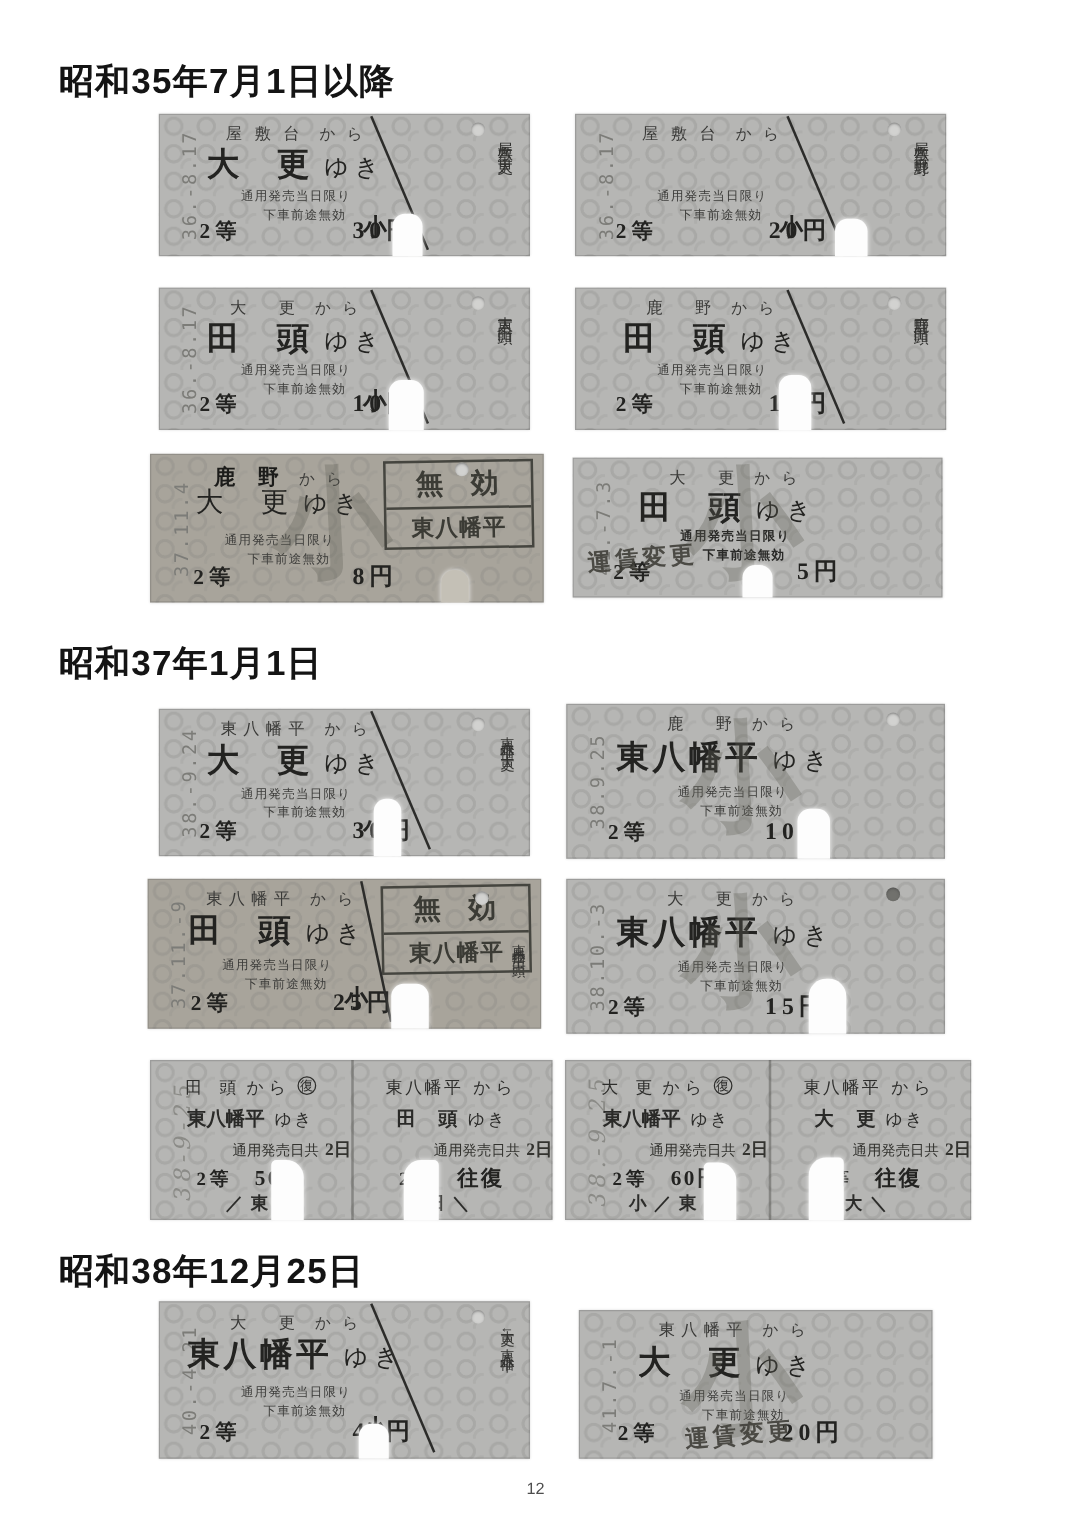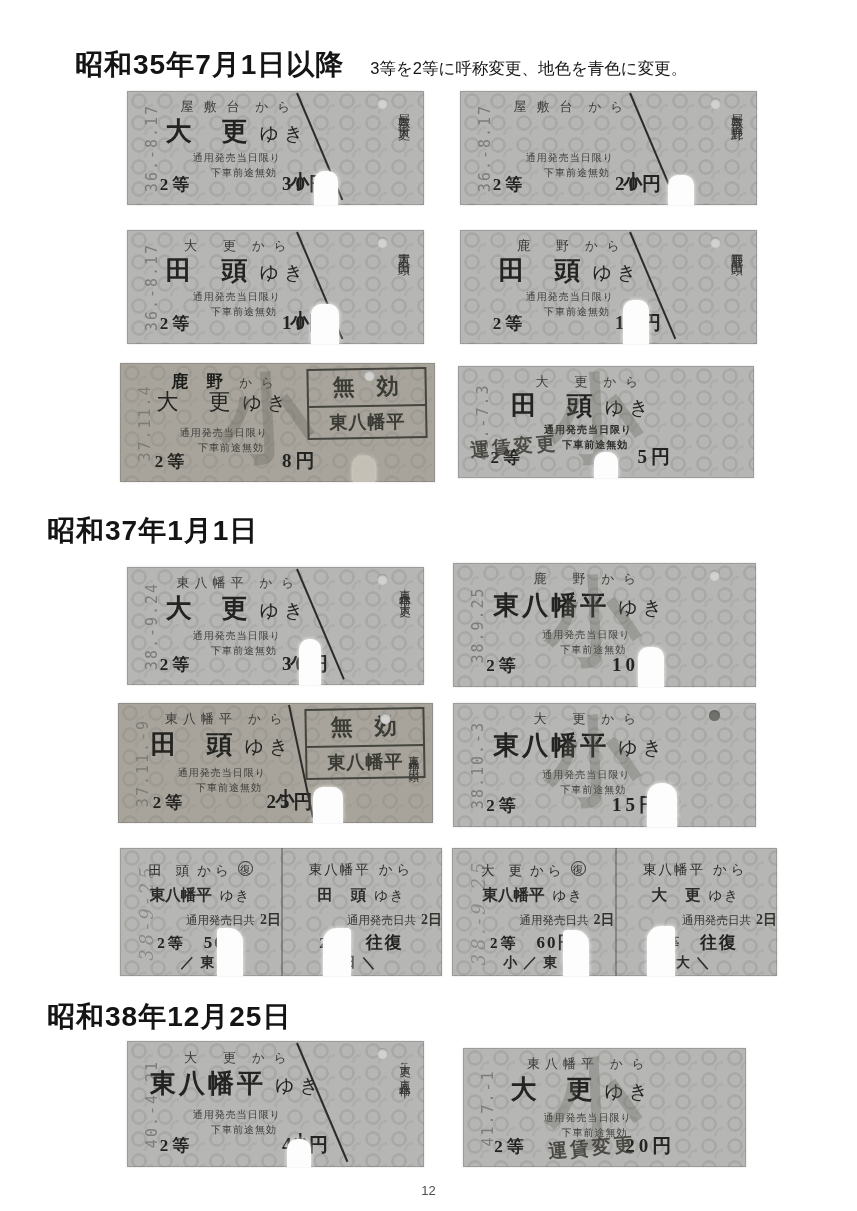--- a/index.html
+++ b/index.html
@@ -86,23 +86,22 @@
   .h-l4 { position:absolute; top:65%; width:100%; text-align:center; font-weight:bold; color:#232321; white-space:nowrap; }
   .h-l4 .cls2 { font-size:15px; letter-spacing:3px; margin-right:18px; }
   .h-l4 .pr2  { font-size:17px; letter-spacing:2px; }
   .h-bot { position:absolute; bottom:3%; width:100%; text-align:center; font-size:14px; font-weight:bold; color:#2c2c2a; letter-spacing:6px; white-space:nowrap; }
 
   .page-num { position:absolute; top:1183px; left:0; right:0; text-align:center; font-size:13px; color:#4e4e4e; }
 </style>
 </head>
 <body>
 
-<div class="sec-head" style="top:46px;margin-left:28px;">
+<div class="sec-head" style="top:46px;">
   <span class="sec-title">昭和35年7月1日以降</span>
-  <span class="sec-note">3等を2等に呼称変更、地色を青色に変更。</span>
 </div>
 
 <div class="tk" style="left:127px;top:91px;width:297px;height:114px;">
   <div class="t-date">36.-8.17</div>
   <div class="t-head"><span class="f3">屋敷台</span><span class="kara">から</span></div>
   <div class="t-dest"><span class="d d2">大更</span><span class="yuki">ゆき</span></div>
   <div class="t-valid">
       <div class="v1">通用発売当日限り</div>
       <div class="v2">下車前途無効</div>
     </div>

